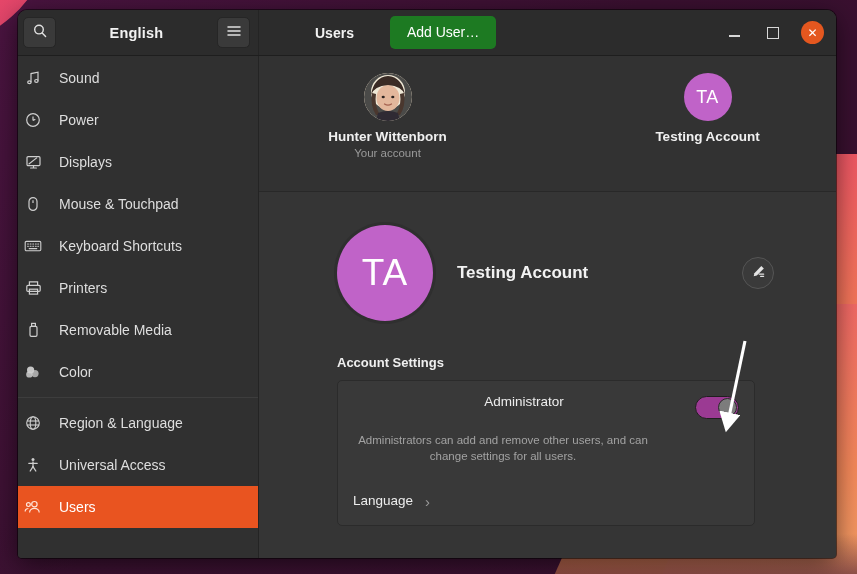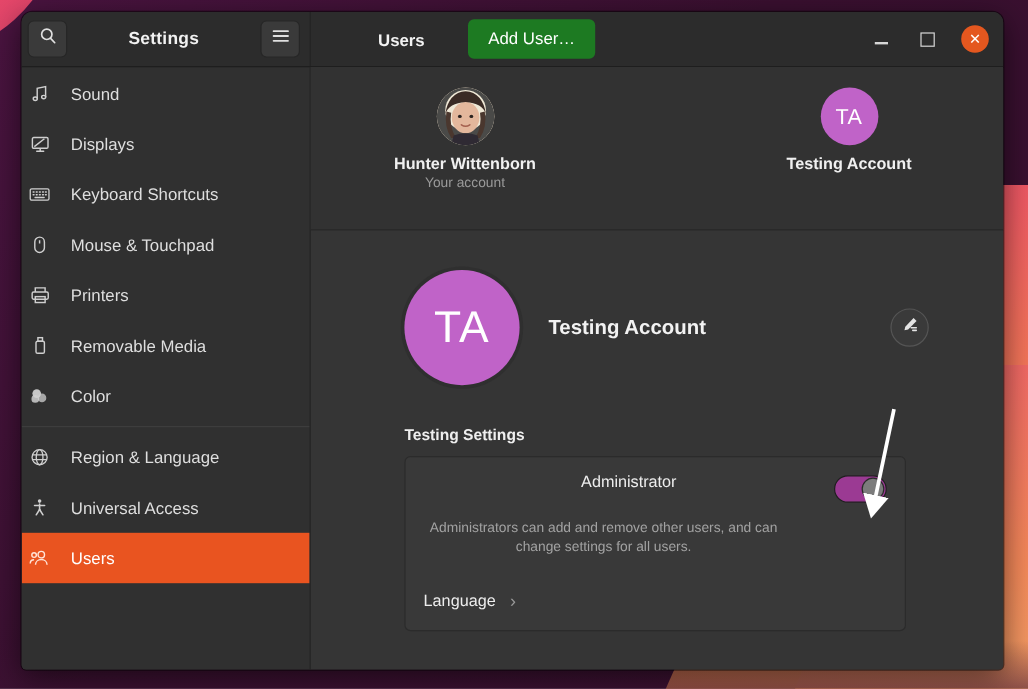--- a/index.html
+++ b/index.html
@@ -382,21 +382,21 @@
     <div id="titlebar">
       <div class="tb-left">
         <div class="hdr-btn">
           <span>
             <svg width="16" height="16" viewBox="0 0 16 16" fill="none" stroke="#e0e0e0" stroke-width="1.4">
               <circle cx="7" cy="6.6" r="4.3"></circle>
               <line x1="10.2" y1="10" x2="13.6" y2="13.6" stroke-linecap="round"></line>
             </svg>
           </span>
         </div>
-        <div class="tb-title">Settings</div>
+        <div class="tb-title">English</div>
         <div class="hdr-btn">
           <span>
             <svg width="16" height="14" viewBox="0 0 16 14" stroke="#e0e0e0" stroke-width="1.5">
               <line x1="2" y1="3" x2="14" y2="3" stroke-linecap="round"></line>
               <line x1="2" y1="7" x2="14" y2="7" stroke-linecap="round"></line>
               <line x1="2" y1="11" x2="14" y2="11" stroke-linecap="round"></line>
             </svg>
           </span>
         </div>
       </div>
@@ -422,61 +422,70 @@
           <span class="nv-ico">
             <svg width="16" height="16" viewBox="0 0 16 16" fill="none" stroke="currentColor" stroke-width="1.2">
               <path d="M6 12.2V3.6l7-1.4v8.6"></path>
               <ellipse cx="4.4" cy="12.3" rx="1.7" ry="1.4"></ellipse>
               <ellipse cx="11.4" cy="10.9" rx="1.7" ry="1.4"></ellipse>
             </svg>
           </span>
           <span>Sound</span>
         </div>
 
+        <div class="nav-item">
+          <span class="nv-ico">
+            <svg width="16" height="16" viewBox="0 0 16 16" fill="none" stroke="currentColor" stroke-width="1.2">
+              <circle cx="8" cy="8" r="6.3"></circle>
+              <path d="M8 4.4v4.2M8 8.6l2.3-1.4"></path>
+            </svg>
+          </span>
+          <span>Power</span>
+        </div>
 
         <div class="nav-item">
           <span class="nv-ico">
             <svg width="17" height="16" viewBox="0 0 17 16" fill="none" stroke="currentColor" stroke-width="1.2">
               <rect x="2" y="2.6" width="13" height="9" rx="1.1"></rect>
               <line x1="5.6" y1="14" x2="11.4" y2="14" stroke-linecap="round"></line>
               <line x1="8.5" y1="11.6" x2="8.5" y2="14"></line>
               <line x1="3.6" y1="10.2" x2="12" y2="3.6"></line>
             </svg>
           </span>
           <span>Displays</span>
+        </div>
+
+        <div class="nav-item">
+          <span class="nv-ico">
+            <svg width="14" height="16" viewBox="0 0 14 16" fill="none" stroke="currentColor" stroke-width="1.2">
+              <rect x="3" y="1.6" width="8" height="12.8" rx="4"></rect>
+              <line x1="7" y1="4.2" x2="7" y2="7"></line>
+            </svg>
+          </span>
+          <span>Mouse &amp; Touchpad</span>
         </div>
 
         <div class="nav-item">
           <span class="nv-ico">
             <svg width="18" height="14" viewBox="0 0 18 14" fill="none" stroke="currentColor" stroke-width="1.1">
               <rect x="1.2" y="2.4" width="15.6" height="9.4" rx="1.2"></rect>
               <line x1="3.6" y1="5" x2="4.4" y2="5" stroke-linecap="round"></line>
               <line x1="6.2" y1="5" x2="7" y2="5" stroke-linecap="round"></line>
               <line x1="8.8" y1="5" x2="9.6" y2="5" stroke-linecap="round"></line>
               <line x1="11.4" y1="5" x2="12.2" y2="5" stroke-linecap="round"></line>
               <line x1="13.8" y1="5" x2="14.6" y2="5" stroke-linecap="round"></line>
               <line x1="3.6" y1="7.3" x2="4.4" y2="7.3" stroke-linecap="round"></line>
               <line x1="6.2" y1="7.3" x2="7" y2="7.3" stroke-linecap="round"></line>
               <line x1="8.8" y1="7.3" x2="9.6" y2="7.3" stroke-linecap="round"></line>
               <line x1="11.4" y1="7.3" x2="12.2" y2="7.3" stroke-linecap="round"></line>
               <line x1="13.8" y1="7.3" x2="14.6" y2="7.3" stroke-linecap="round"></line>
               <line x1="5.2" y1="9.6" x2="12.8" y2="9.6" stroke-linecap="round"></line>
             </svg>
           </span>
           <span>Keyboard Shortcuts</span>
-        </div>
-
-        <div class="nav-item">
-          <span class="nv-ico">
-            <svg width="14" height="16" viewBox="0 0 14 16" fill="none" stroke="currentColor" stroke-width="1.2">
-              <rect x="3" y="1.6" width="8" height="12.8" rx="4"></rect>
-              <line x1="7" y1="4.2" x2="7" y2="7"></line>
-            </svg>
-          </span>
-          <span>Mouse &amp; Touchpad</span>
         </div>
 
         <div class="nav-item">
           <span class="nv-ico">
             <svg width="17" height="16" viewBox="0 0 17 16" fill="none" stroke="currentColor" stroke-width="1.2">
               <path d="M4.4 5.4V1.9h8.2v3.5"></path>
               <rect x="1.8" y="5.4" width="13.4" height="6" rx="1.2"></rect>
               <rect x="4.4" y="9.2" width="8.2" height="4.9"></rect>
             </svg>
           </span>
@@ -593,21 +602,21 @@
               <span>
                 <svg width="17" height="17" viewBox="0 0 17 17" fill="none" stroke="#e4e4e4" stroke-width="1.3">
                   <path d="M11.3 3.1l2.5 2.5-7 7-3.1.7.7-3.1z" fill="#e4e4e4" stroke="none"></path>
                   <line x1="9.3" y1="11.2" x2="13.6" y2="11.2" stroke-linecap="round"></line>
                   <line x1="10.6" y1="13.3" x2="13.6" y2="13.3" stroke-linecap="round"></line>
                 </svg>
               </span>
             </div>
           </div>
 
-          <div class="section-label">Testing Settings</div>
+          <div class="section-label">Account Settings</div>
 
           <div class="card">
 
             <div class="card-row">
               <div class="row-main">
                 <div class="row-title">Administrator</div>
                 <div class="row-desc">Administrators can add and remove other users, and can change settings for all users.</div>
               </div>
               <div class="toggle" style="background:#9b3a93;">
                 <div class="knob"></div>

